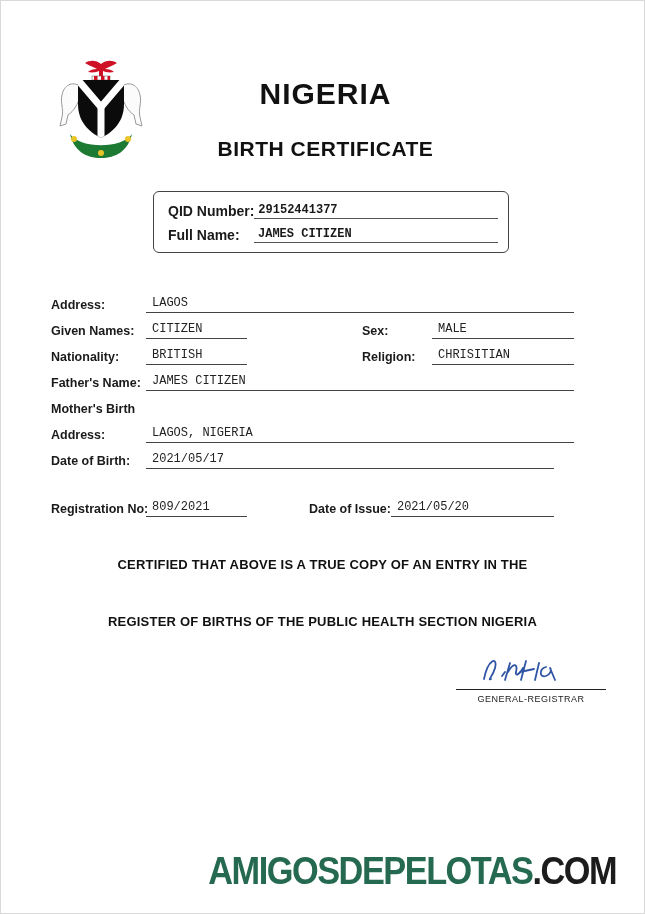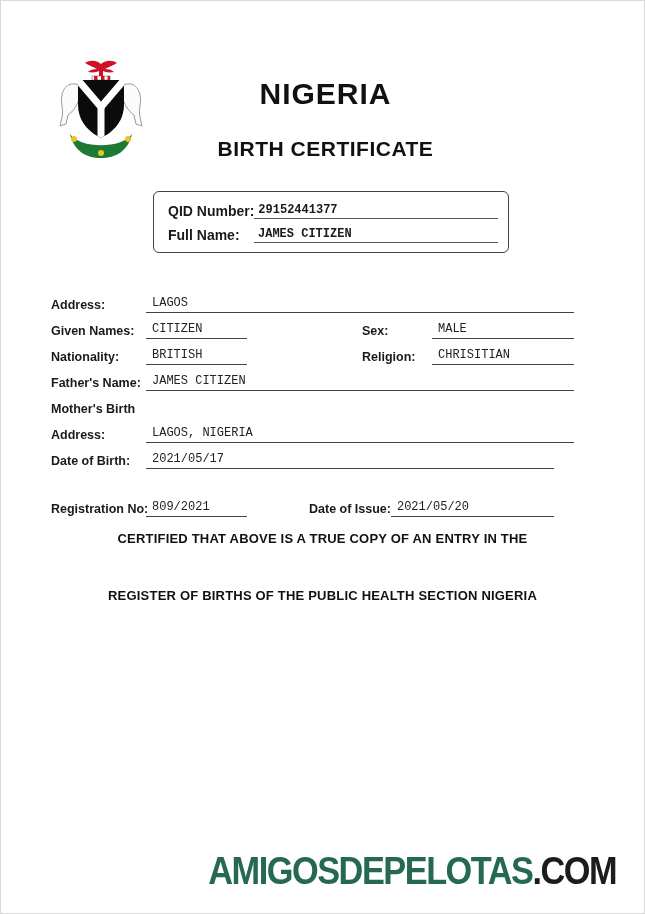--- a/index.html
+++ b/index.html
@@ -66,21 +66,21 @@
     white-space: nowrap;
   }
   .fvalue.w95 { flex: 0 0 95px; }
   .grow { flex: 1 1 auto; }
   .right-label { margin-left: 115px; flex: 0 0 70px; }
   .short-end { margin-right: 20px; margin-top: 10px; }
   .gap-row { margin-top: 28px; }
   .reg-right-label { margin-left: 62px; flex: 0 0 80px; text-align: right; }
 
   
-  .certified { margin-top: 14px; text-align: center; }
+  .certified { margin-top: 40px; text-align: center; }
   .certified p {
     margin: 0; font-size: 13px; font-weight: bold; color: #111;
     letter-spacing: 0.2px;
   }
   .certified p + p { margin-top: 42px; }
 
   
   .sign-block {
     width: 150px;
     margin: 22px 38px 0 auto;
@@ -200,18 +200,34 @@
       <span class="fvalue grow short-end">2021/05/20</span>
     </div>
 
   </div>
 
   <div class="certified">
     <p>CERTIFIED THAT ABOVE IS A TRUE COPY OF AN ENTRY IN THE</p>
     <p>REGISTER OF BIRTHS  OF THE PUBLIC HEALTH SECTION NIGERIA</p>
   </div>
 
+  <div class="sign-block">
+    <div class="sig">
+      <svg width="110" height="36" viewBox="0 0 110 36" xmlns="http://www.w3.org/2000/svg">
+        <path d="M8 28 C12 8 22 5 19 17 C17 25 11 30 15 28
+                 M26 25 l3 -4
+                 M34 12 l-5 17
+                 M32 21 c6 -10 10 -8 8 0 c-1 5 4 2 7 -4
+                 M50 10 l-5 19
+                 M44 21 l14 -3
+                 M63 12 l-4 17
+                 M70 16 c-7 2 -7 11 0 9 c4 -1 6 -6 4 -8 l5 12" stroke="#2f55a4" stroke-width="1.8" fill="none" stroke-linecap="round" stroke-linejoin="round"></path>
+      </svg>
+    </div>
+    <div class="sig-line"></div>
+    <div class="sig-label">GENERAL-REGISTRAR</div>
+  </div>
 
   <div class="watermark">
     <span class="wm-main" style="color: rgb(37, 106, 80);">AMIGOSDEPELOTAS</span><span class="wm-suffix" style="color: rgb(28, 28, 28);">.COM</span>
   </div>
 
 </div>
 
 </body></html>

